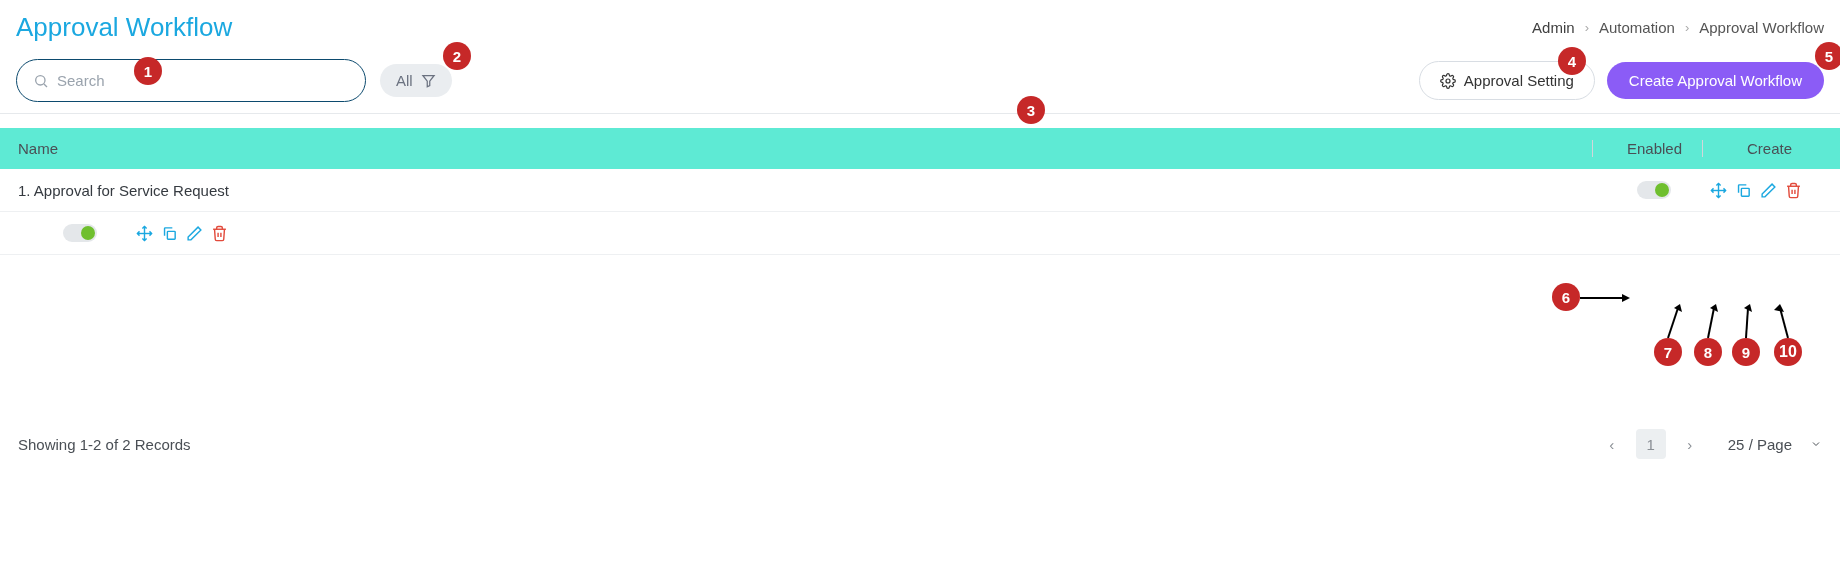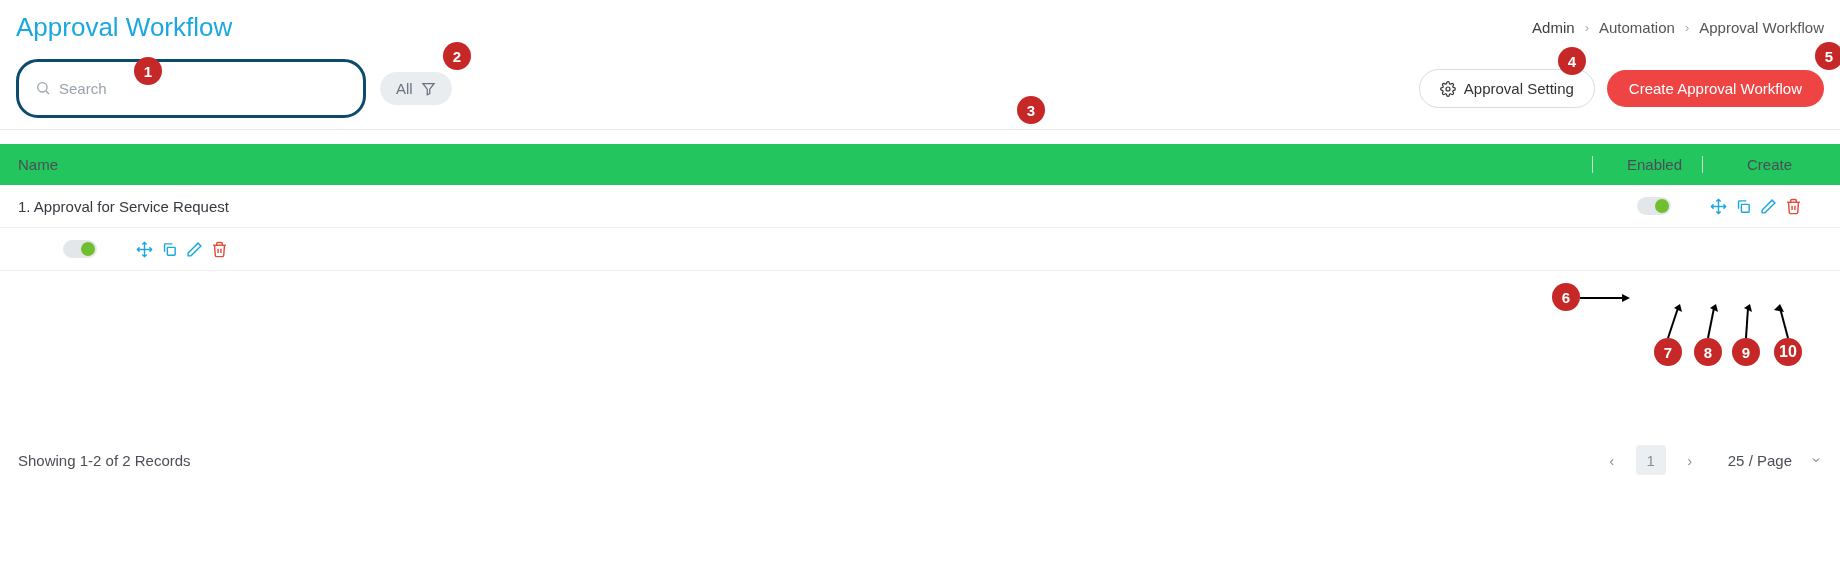--- a/index.html
+++ b/index.html
@@ -8,40 +8,40 @@
     .header-row { display: flex; align-items: center; justify-content: space-between; padding: 12px 16px 8px 16px; }
     .page-title { color: #1ba8e0; font-size: 26px; font-weight: 500; }
     .breadcrumb { display: flex; align-items: center; gap: 10px; color: #555; font-size: 15px; }
     .breadcrumb .link { color: #404040; }
     .breadcrumb .chevron { color: #aaa; font-size: 13px; }
     
     .toolbar-row { display: flex; align-items: center; justify-content: space-between; padding: 8px 16px 12px 16px; position: relative; }
     .toolbar-left { display: flex; align-items: center; gap: 14px; }
     .toolbar-right { display: flex; align-items: center; gap: 12px; }
     
-    .search-wrap { position: relative; display: flex; align-items: flex-start; border: 3px solid #0c4a6e; border-radius: 22px; padding: 18px 16px; width: 350px; background: #fff; }
+    .search-wrap { position: relative; display: flex; align-items: flex-end; border: 1px solid #0c4a6e; border-radius: 22px; padding: 12px 16px; width: 350px; background: #fff; }
     .search-wrap .search-icon { color: #9aa3ad; width: 16px; height: 16px; flex-shrink: 0; }
     .search-input { border: none; outline: none; font-size: 15px; color: #333; width: 100%; margin-left: 8px; }
     .search-input::placeholder { color: #9aa3ad; }
     
     .filter-pill { display: flex; align-items: center; gap: 8px; background: #eaedf0; border-radius: 22px; padding: 8px 16px; color: #6b7280; font-size: 15px; cursor: pointer; border: none; }
     .filter-pill svg { width: 15px; height: 15px; }
     
     .btn-outline { display: flex; align-items: center; gap: 8px; padding: 10px 20px; border: 1px solid #d8dde3; background: #fff; border-radius: 24px; font-size: 15px; color: #333; cursor: pointer; }
     .btn-outline svg { width: 16px; height: 16px; }
-    .btn-primary { padding: 10px 22px; background: #ef4444; color: #fff; border: none; border-radius: 24px; font-size: 15px; cursor: pointer; }
+    .btn-primary { padding: 10px 22px; background: #8b5cf6; color: #fff; border: none; border-radius: 24px; font-size: 15px; cursor: pointer; }
     
     .tabs-wrap { position: relative; padding: 0 16px; }
     .tabs { display: flex; gap: 28px; border-bottom: 1px solid #e6e9ec; border: 3px solid #c62828; padding: 10px 0 10px 0; width: fit-content; padding-right: 28px; }
     .tabs-inner { display: flex; gap: 28px; padding-left: 4px; }
     .tab { font-size: 15px; color: #7a828c; cursor: pointer; padding: 2px 0 6px 0; border-bottom: 3px solid transparent; }
     .tab.active { color: #1177c8; border-bottom-color: #1177c8; font-weight: 500; }
     .tabs-bottom-line { border-bottom: 1px solid #e6e9ec; margin-top: -1px; }
     
-    .table-header { display: flex; align-items: center; background: #22c55e; padding: 12px 18px; margin-top: 14px; font-size: 15px; color: #4a4f55; }
+    .table-header { display: flex; align-items: center; background: #5eead4; padding: 12px 18px; margin-top: 14px; font-size: 15px; color: #4a4f55; }
     .col-name { flex: 1; }
     .col-enabled { width: 110px; text-align: center; border-left: 1px solid #d2d6da; padding-left: 14px; }
     .col-actions { width: 120px; text-align: center; border-left: 1px solid #d2d6da; padding-left: 14px; }
     
     .row { display: flex; align-items: center; padding: 12px 18px; border-bottom: 1px solid #eef0f2; font-size: 15px; color: #353a40; }
     .row .col-name { flex: 1; }
     .row .col-enabled { width: 110px; display: flex; justify-content: center; border: none; }
     .row .col-actions { width: 120px; display: flex; justify-content: flex-start; gap: 8px; border: none; padding-left: 8px; }
     
     .toggle { width: 34px; height: 18px; background: #e4e7ea; border-radius: 10px; position: relative; cursor: pointer; }

